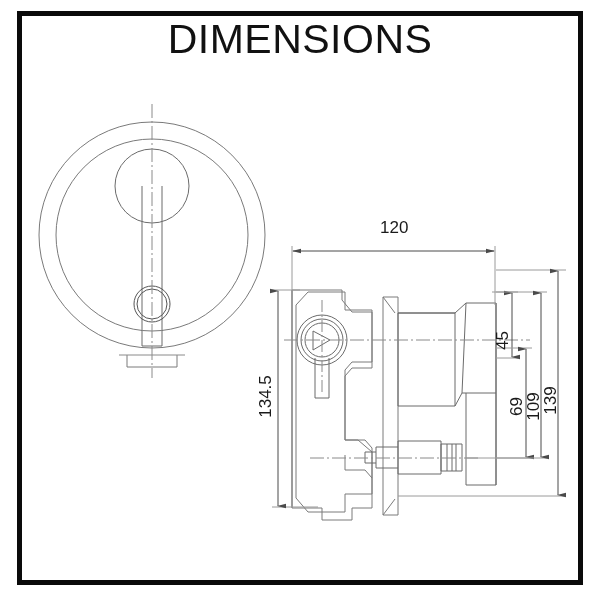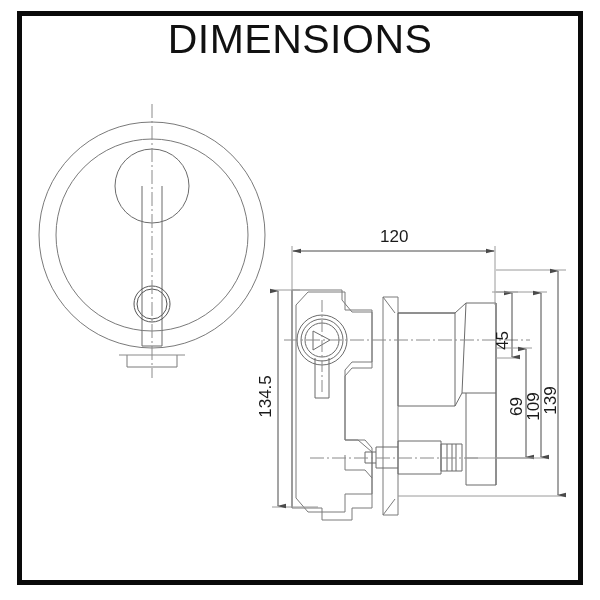--- a/index.html
+++ b/index.html
@@ -176,21 +176,21 @@
         <line x1="541" y1="293" x2="541" y2="457" stroke="#4a4a4a" marker-start="url(#arrD)" marker-end="url(#arrU)"></line>
 
         <line x1="496" y1="270" x2="566" y2="270" stroke="#9a9a9a"></line>
         <line x1="398" y1="496" x2="566" y2="496" stroke="#9a9a9a"></line>
         <line x1="558" y1="271" x2="558" y2="495" stroke="#4a4a4a" marker-start="url(#arrD)" marker-end="url(#arrU)"></line>
       </g>
 
     </g>
   </svg>
 
-  <div class="dimlabel" style="left:380px; top:228px;">120</div>
+  <div class="dimlabel" style="left:380px; top:219px;">120</div>
 
   <div class="dimlabel vert" style="left:243px; top:388px; width:44px; text-align:center;">134.5</div>
 
   <div class="dimlabel vert" style="left:490px; top:332px; width:24px; text-align:center;">45</div>
 
   <div class="dimlabel vert" style="left:504px; top:398px; width:24px; text-align:center;">69</div>
 
   <div class="dimlabel vert" style="left:516px; top:398px; width:34px; text-align:center;">109</div>
 
   <div class="dimlabel vert" style="left:533px; top:392px; width:34px; text-align:center;">139</div>

